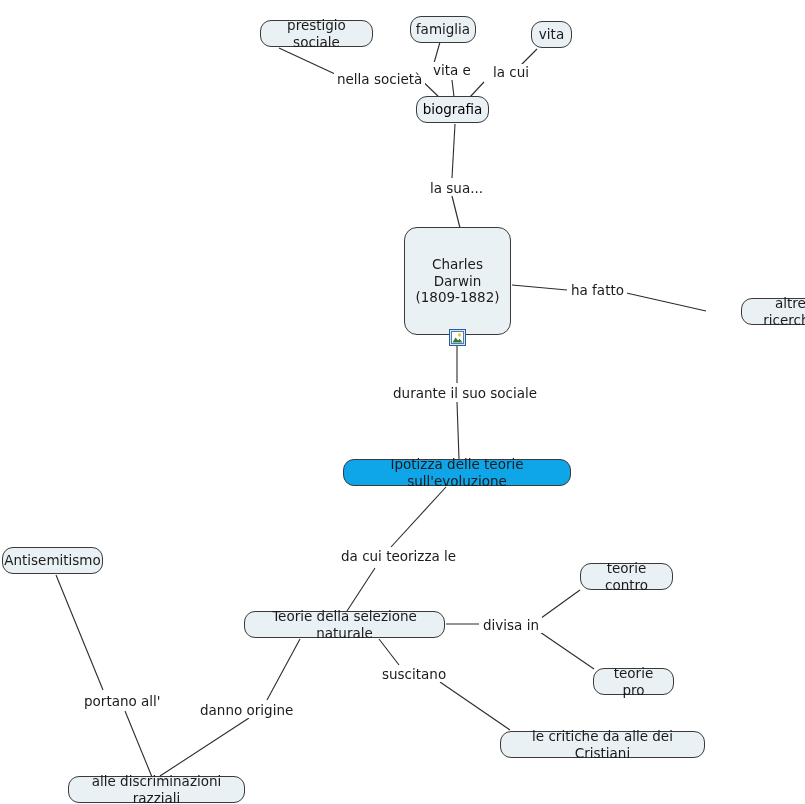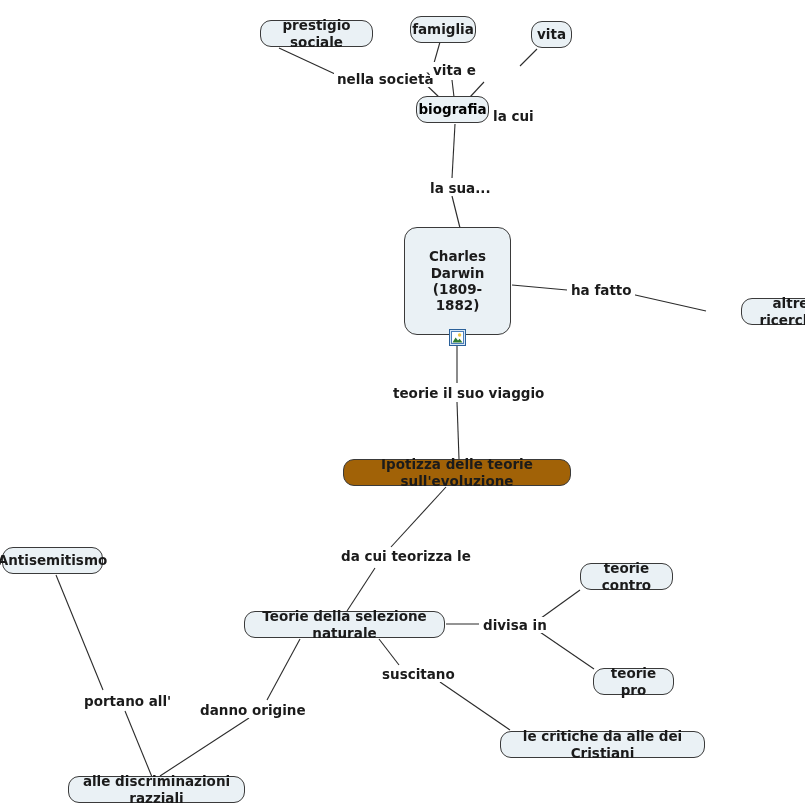--- a/index.html
+++ b/index.html
@@ -10,21 +10,20 @@
   }
   body {
     font-family: "DejaVu Sans", sans-serif;
   }
   #canvas {
     position: relative;
     width: 805px;
     height: 804px;
     background: #ffffff;
     overflow: hidden;
-    font-weight: bold;
   }
   #edge-layer {
     position: absolute;
     left: 0;
     top: 0;
     width: 805px;
     height: 804px;
   }
   .node {
     position: absolute;
@@ -136,21 +135,21 @@
       <div class="node" style="left: 416px; top: 96px; width: 73px; height: 27px; background: rgb(234, 241, 245); border-color: rgb(58, 58, 58); color: #000000;">
         <span class="node-label">biografia</span>
       </div>
       <div class="node big" style="left: 404px; top: 227px; width: 107px; height: 108px; background: rgb(234, 241, 245); border-color: rgb(58, 58, 58); color: rgb(27, 27, 27);">
         <span class="node-label">Charles Darwin
 (1809-1882)</span>
       </div>
       <div class="node" style="left: 705px; top: 298px; width: 99px; height: 27px; background: rgb(234, 241, 245); border-color: rgb(58, 58, 58); color: rgb(27, 27, 27); margin-left: 36px;">
         <span class="node-label">altre ricerche</span>
       </div>
-      <div class="node" style="left: 343px; top: 459px; width: 228px; height: 27px; background: #a16207; border-color: rgb(58, 58, 58); color: rgb(27, 27, 27);">
+      <div class="node" style="left: 343px; top: 459px; width: 228px; height: 27px; background: #0ea5e9; border-color: rgb(58, 58, 58); color: rgb(27, 27, 27);">
         <span class="node-label">Ipotizza delle teorie sull'evoluzione</span>
       </div>
       <div class="node" style="left: 2px; top: 547px; width: 101px; height: 27px; background: rgb(234, 241, 245); border-color: rgb(58, 58, 58); color: rgb(27, 27, 27);">
         <span class="node-label">Antisemitismo</span>
       </div>
       <div class="node" style="left: 244px; top: 611px; width: 201px; height: 27px; background: rgb(234, 241, 245); border-color: rgb(58, 58, 58); color: rgb(27, 27, 27);">
         <span class="node-label">Teorie della selezione naturale</span>
       </div>
       <div class="node" style="left: 580px; top: 563px; width: 93px; height: 27px; background: rgb(234, 241, 245); border-color: rgb(58, 58, 58); color: rgb(27, 27, 27);">
         <span class="node-label">teorie contro</span>
@@ -161,24 +160,24 @@
       <div class="node" style="left: 500px; top: 731px; width: 205px; height: 27px; background: rgb(234, 241, 245); border-color: rgb(58, 58, 58); color: rgb(27, 27, 27);">
         <span class="node-label">le critiche da alle dei Cristiani</span>
       </div>
       <div class="node" style="left: 68px; top: 776px; width: 177px; height: 27px; background: rgb(234, 241, 245); border-color: rgb(58, 58, 58); color: rgb(27, 27, 27);">
         <span class="node-label">alle discriminazioni razziali</span>
       </div>
     </div>
   <div id="labels">
       <div class="link-label" style="left: 334px; top: 71px; color: rgb(27, 27, 27);">nella società</div>
       <div class="link-label" style="left: 430px; top: 62px; color: rgb(27, 27, 27);">vita e</div>
-      <div class="link-label" style="left: 490px; top: 64px; color: rgb(27, 27, 27); margin-top: 44px;">la cui</div>
+      <div class="link-label" style="left: 490px; top: 64px; color: rgb(27, 27, 27);">la cui</div>
       <div class="link-label" style="left: 427px; top: 180px; color: rgb(27, 27, 27);">la sua...</div>
       <div class="link-label" style="left: 568px; top: 282px; color: rgb(27, 27, 27);">ha fatto</div>
-      <div class="link-label" style="left: 390px; top: 385px; color: rgb(27, 27, 27);">teorie il suo viaggio</div>
+      <div class="link-label" style="left: 390px; top: 385px; color: rgb(27, 27, 27);">durante il suo sociale</div>
       <div class="link-label" style="left: 338px; top: 548px; color: rgb(27, 27, 27);">da cui teorizza le</div>
       <div class="link-label" style="left: 480px; top: 617px; color: rgb(27, 27, 27);">divisa in</div>
       <div class="link-label" style="left: 379px; top: 666px; color: rgb(27, 27, 27);">suscitano</div>
       <div class="link-label" style="left: 197px; top: 702px; color: rgb(27, 27, 27);">danno origine</div>
       <div class="link-label" style="left: 81px; top: 693px; color: rgb(27, 27, 27);">portano all'</div>
     </div>
   <div id="icons">
       <div class="pic-icon" style="left: 449px; top: 329px;"><svg viewBox="0 0 17 17" width="17" height="17" xmlns="http://www.w3.org/2000/svg">
           <rect x="0.5" y="0.5" width="16" height="16" fill="#d7e6f5" stroke="#2a6099" stroke-width="1"></rect>
           <rect x="2.5" y="2.5" width="12" height="12" fill="#ffffff" stroke="#4a7ebb" stroke-width="1"></rect>

